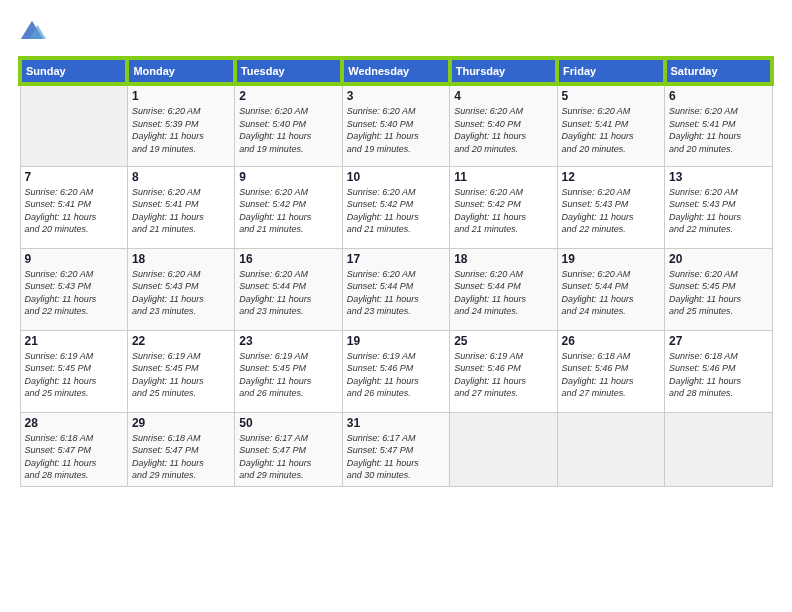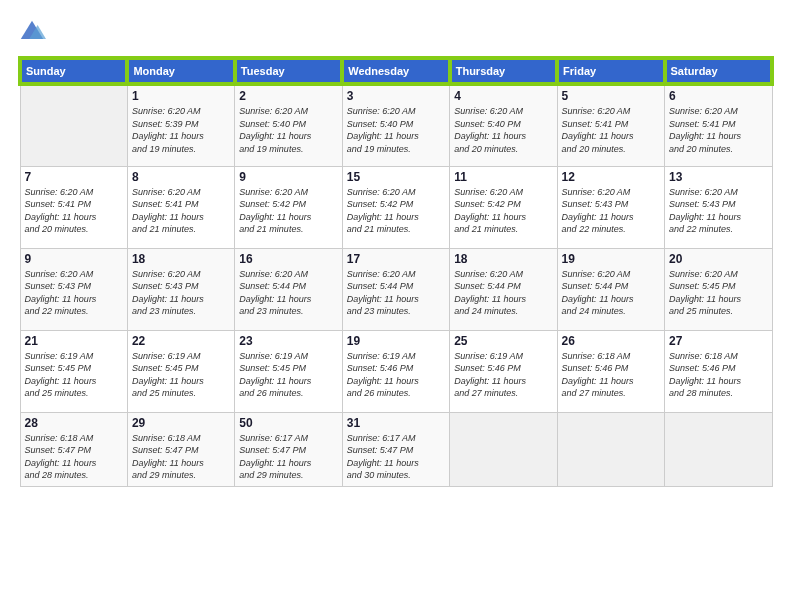--- a/index.html
+++ b/index.html
@@ -188,21 +188,21 @@
 and 21 minutes.</div>
           </td>
           <td>
             <div class="day-number">9</div>
             <div class="day-info" style="white-space: pre-line;">Sunrise: 6:20 AM
 Sunset: 5:42 PM
 Daylight: 11 hours
 and 21 minutes.</div>
           </td>
           <td>
-            <div class="day-number">15</div>
+            <div class="day-number">10</div>
             <div class="day-info" style="white-space: pre-line;">Sunrise: 6:20 AM
 Sunset: 5:42 PM
 Daylight: 11 hours
 and 21 minutes.</div>
           </td>
           <td>
             <div class="day-number">11</div>
             <div class="day-info" style="white-space: pre-line;">Sunrise: 6:20 AM
 Sunset: 5:42 PM
 Daylight: 11 hours

